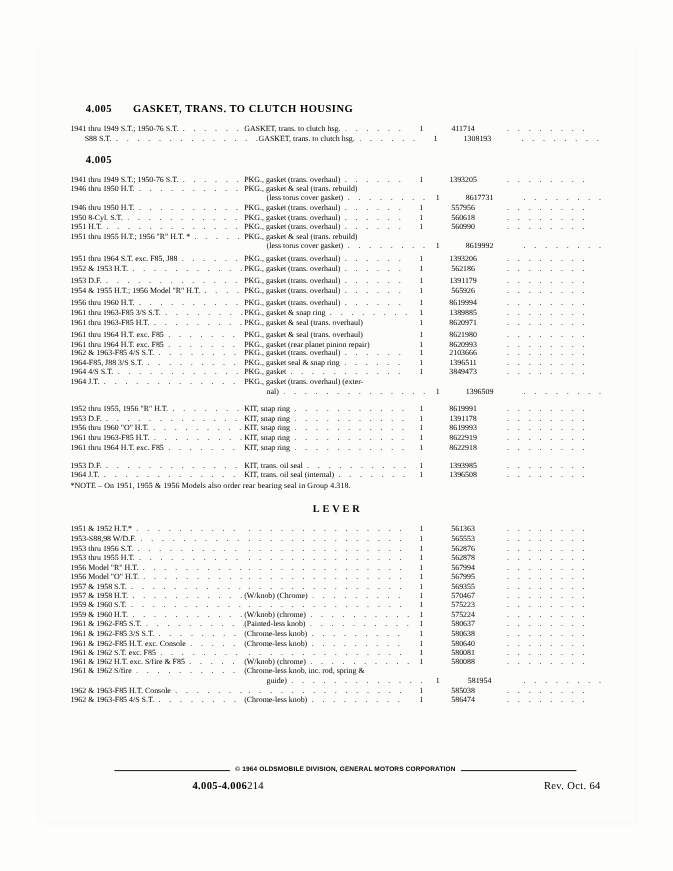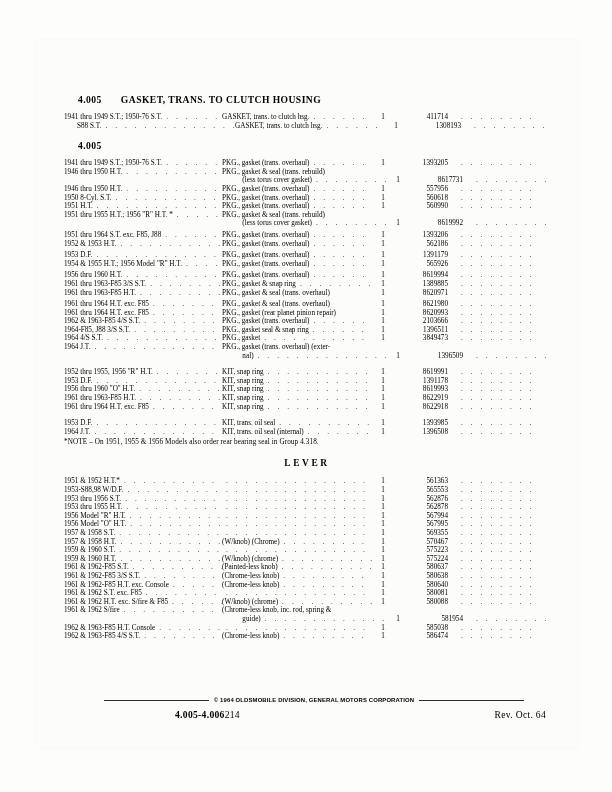--- a/index.html
+++ b/index.html
@@ -27,21 +27,21 @@
   .row {
     display:flex; align-items:baseline;
     font-size:7.2px; line-height:8.6px; height:8.6px;
     white-space:nowrap; overflow:hidden;
   }
   .gap-s { margin-top:3px; }
   .gap-b { margin-top:8px; }
   .c-model { width:158px; display:flex; align-items:baseline; overflow:hidden; }
   .c-desc  { width:150px; display:flex; align-items:baseline; overflow:hidden; }
   .c-qty   { width:22px; text-align:center; flex:none; }
-  .c-part  { width:54px; text-align:right; flex:none; }
+  .c-part  { width:54px; text-align:center; flex:none; }
   .c-trail { width:78px; padding-left:9px; overflow:hidden; flex:none; display:flex; }
   .ind  { padding-left:13px; }
   .ind2 { padding-left:26px; }
   .txt { flex:none; }
   .lead {
     flex:1 1 0; overflow:hidden; white-space:nowrap;
     letter-spacing:3.1px; margin-left:4px; min-width:0;
   }
   .note { font-size:7.2px; line-height:9px; margin-top:2px; letter-spacing:0.1px; }
   .footer { position:absolute; left:64px; right:62px; top:697px; }

